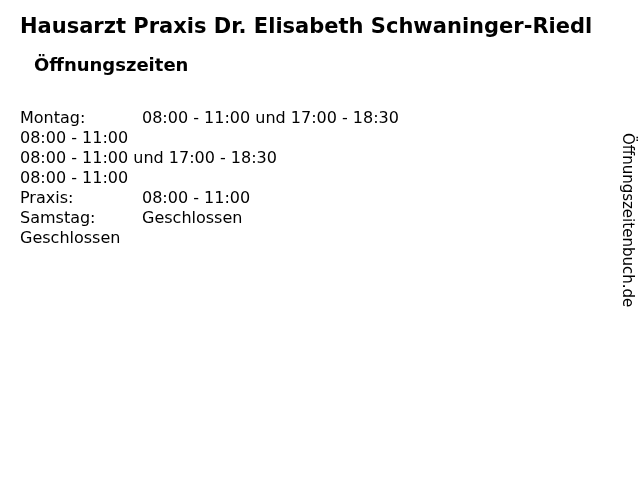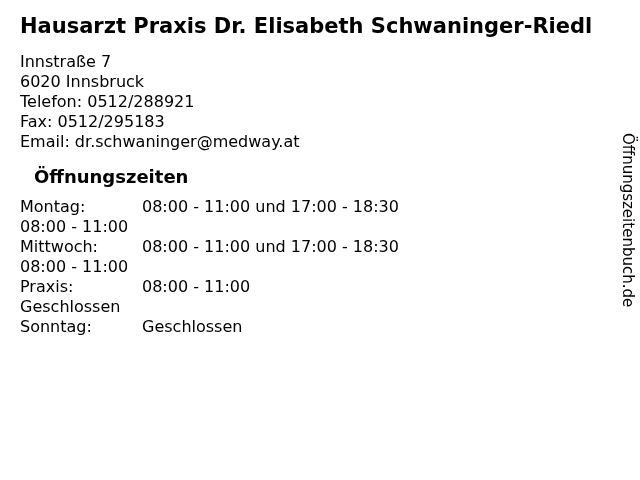--- a/index.html
+++ b/index.html
@@ -34,21 +34,21 @@
     line-height: 20px;
     white-space: nowrap;
   }
   .hours-heading {
     font-size: 18px;
     font-weight: bold;
     line-height: 22px;
     margin: 14px 0 0 14px;
   }
   .hours-table {
-    margin-top: 9px;
+    margin-top: 32px;
   }
   .hours-row {
     display: flex;
     font-size: 16px;
     line-height: 20px;
     white-space: nowrap;
   }
   .hours-day {
     width: 122px;
     flex: 0 0 122px;
@@ -67,53 +67,45 @@
     white-space: nowrap;
   }
 </style>
 </head>
 <body>
 
 <div class="page">
 
   <h1 class="title">Hausarzt Praxis Dr. Elisabeth Schwaninger-Riedl</h1>
 
-  <div class="contact-block">
-    <div class="contact-line">Innstraße 7</div>
-    <div class="contact-line">6020 Innsbruck</div>
-    <div class="contact-line">Telefon: 0512/288921</div>
-    <div class="contact-line">Fax: 0512/295183</div>
-    <div class="contact-line">Email: dr.schwaninger@medway.at</div>
-  </div>
 
   <h2 class="hours-heading">Öffnungszeiten</h2>
 
   <div class="hours-table">
     <div class="hours-row">
       <span class="hours-day">Montag:</span>
       <span class="hours-time">08:00 - 11:00 und 17:00 - 18:30</span>
     </div>
     <div class="hours-row">
       <span class="hours-time">08:00 - 11:00</span>
     </div>
     <div class="hours-row">
-      <span class="hours-day">Mittwoch:</span>
       <span class="hours-time">08:00 - 11:00 und 17:00 - 18:30</span>
     </div>
     <div class="hours-row">
       <span class="hours-time">08:00 - 11:00</span>
     </div>
     <div class="hours-row">
       <span class="hours-day">Praxis:</span>
       <span class="hours-time">08:00 - 11:00</span>
     </div>
     <div class="hours-row">
+      <span class="hours-day">Samstag:</span>
       <span class="hours-time">Geschlossen</span>
     </div>
     <div class="hours-row">
-      <span class="hours-day">Sonntag:</span>
       <span class="hours-time">Geschlossen</span>
     </div>
   </div>
 
 </div>
 
 <div class="vertical-branding">Öffnungszeitenbuch.de</div>
 
 </body></html>

